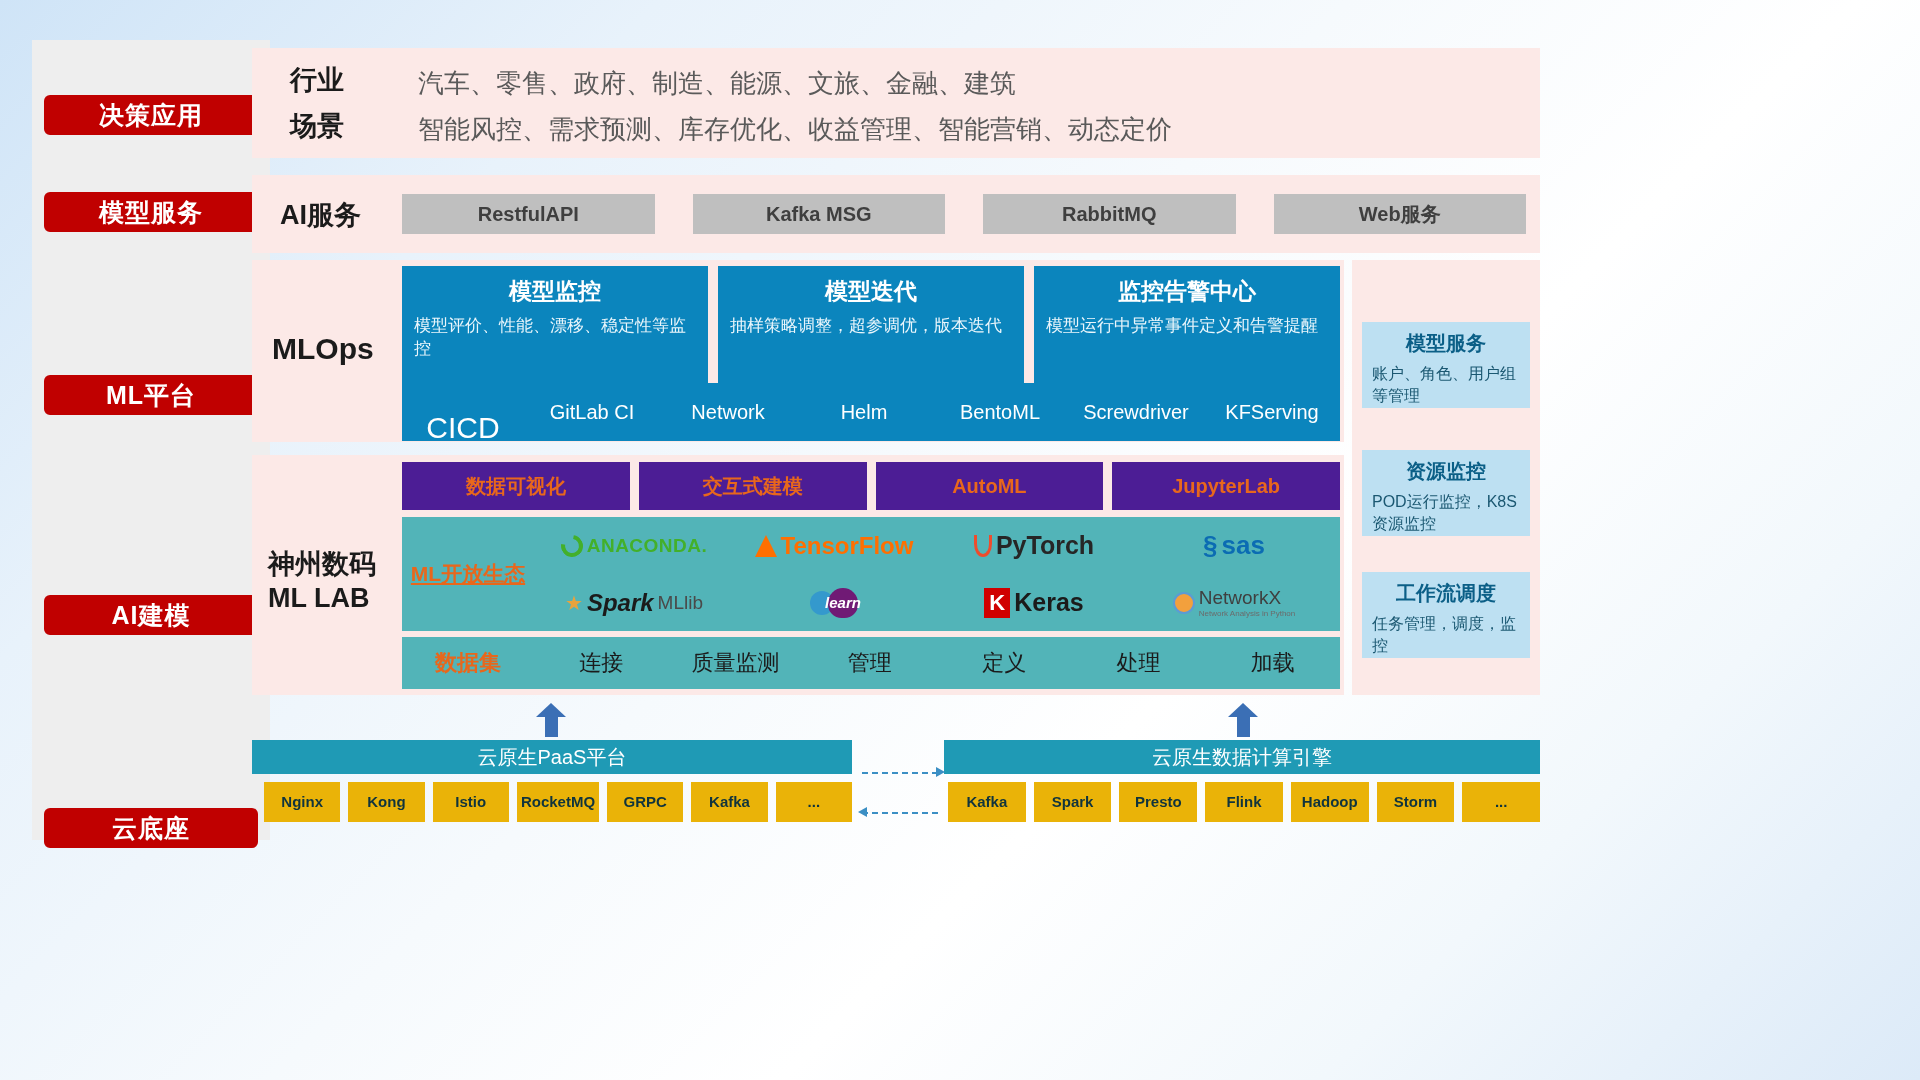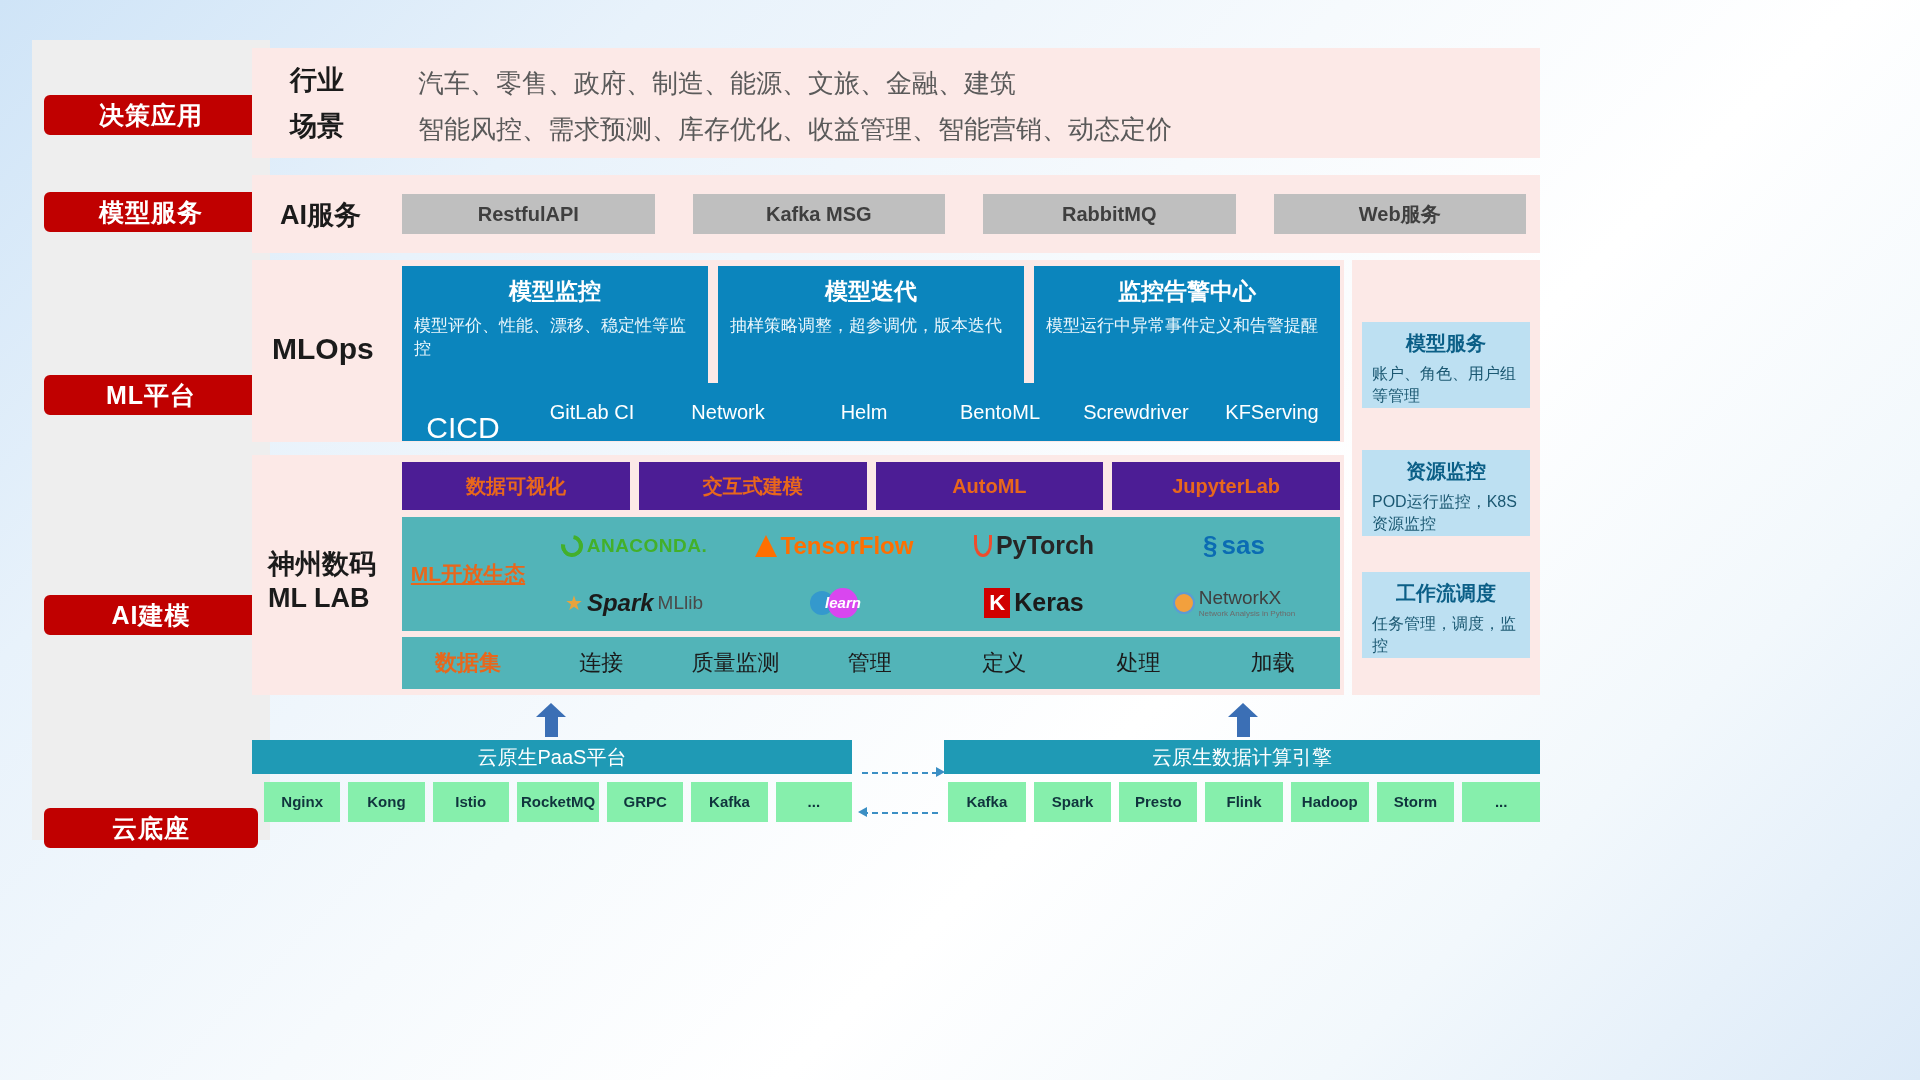--- a/index.html
+++ b/index.html
@@ -144,21 +144,21 @@
     position: absolute; height: 34px; background: #1f9ab5;
     color: #fff; font-size: 20px;
     display: flex; align-items: center; justify-content: center;
   }
   #cloud-bar-l { left: 252px; top: 740px; width: 600px; }
   #cloud-bar-r { left: 944px; top: 740px; width: 596px; }
   .tag-row { position: absolute; top: 782px; display: flex; gap: 8px; }
   #tags-l { left: 264px; width: 588px; }
   #tags-r { left: 948px; width: 592px; }
   .tag {
-    background: #86efac; color: #10343d; font-weight: bold;
+    background: #eab308; color: #10343d; font-weight: bold;
     font-size: 15px; height: 40px; padding: 0 4px;
     display: flex; align-items: center; justify-content: center;
     text-align: center; line-height: 1.05; flex: 1;
   }
   .arrow-up {
     position: absolute; width: 30px; height: 34px;
   }
   .arrow-up .shaft {
     position: absolute; left: 9px; top: 12px; width: 13px; height: 22px; background: #3b6fb5;
   }
@@ -201,21 +201,21 @@
   .pt .logo-txt { color: #262626; font-size: 25px; }
   .sas .mark { color: #0b6cb3; font-size: 26px; font-weight: bold; }
   .sas .logo-txt { color: #0b6cb3; font-size: 26px; }
   .spark .star { color: #e8a33d; font-size: 20px; }
   .spark .logo-txt { color: #1b1b1b; font-size: 24px; font-style: italic; }
   .spark .sub { color: #4a4a4a; font-size: 19px; font-weight: normal; }
   .sk .blob {
     width: 24px; height: 24px; background: #3499cd; border-radius: 50%;
   }
   .sk .blob2 {
-    width: 30px; height: 30px; background: #d946ef;
+    width: 30px; height: 30px; background: #701a75;
     border-radius: 50% 50% 45% 45%; margin-left: -10px;
     display: flex; align-items: center; justify-content: center;
   }
   .sk .blob2 span { color: #fff; font-style: italic; font-size: 15px; font-weight: bold; }
   .keras .mark {
     width: 26px; height: 30px; background: #d00000; color: #fff;
     font-weight: bold; font-size: 22px;
     display: flex; align-items: center; justify-content: center;
   }
   .keras .logo-txt { color: #1b1b1b; font-size: 25px; }

